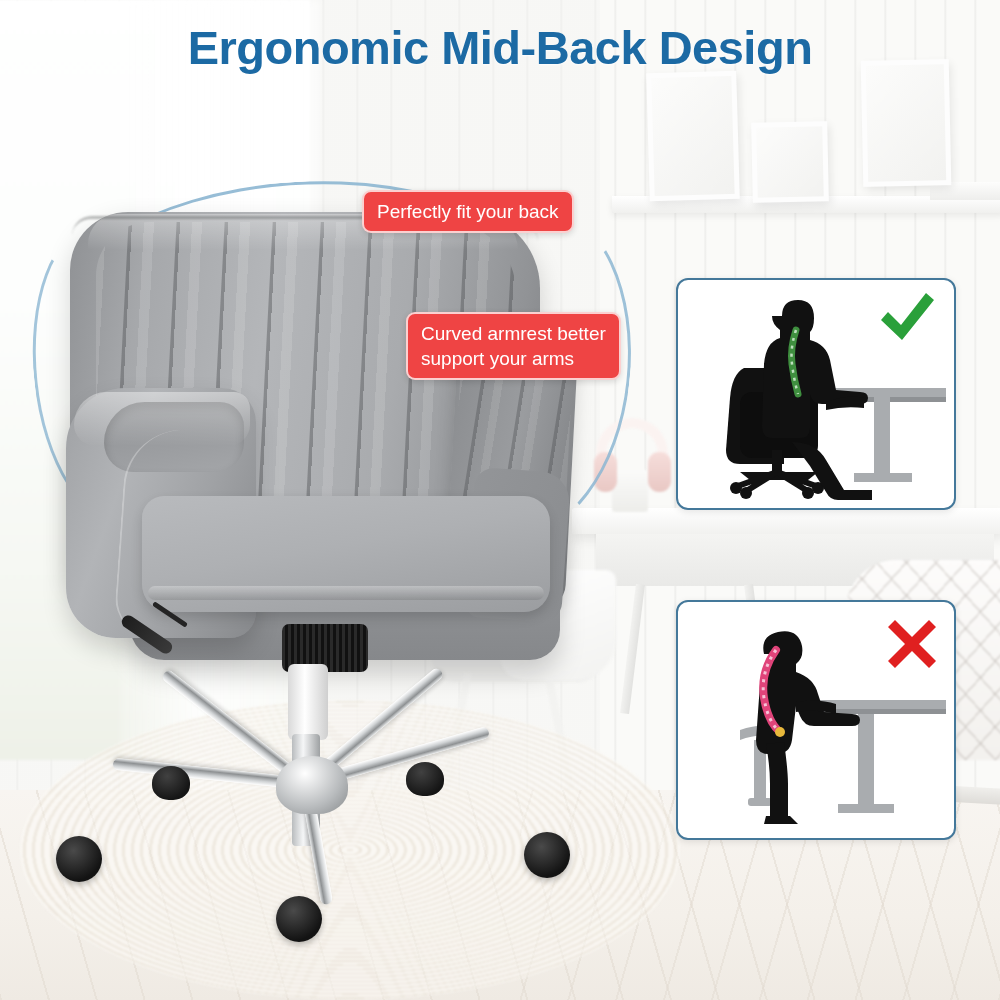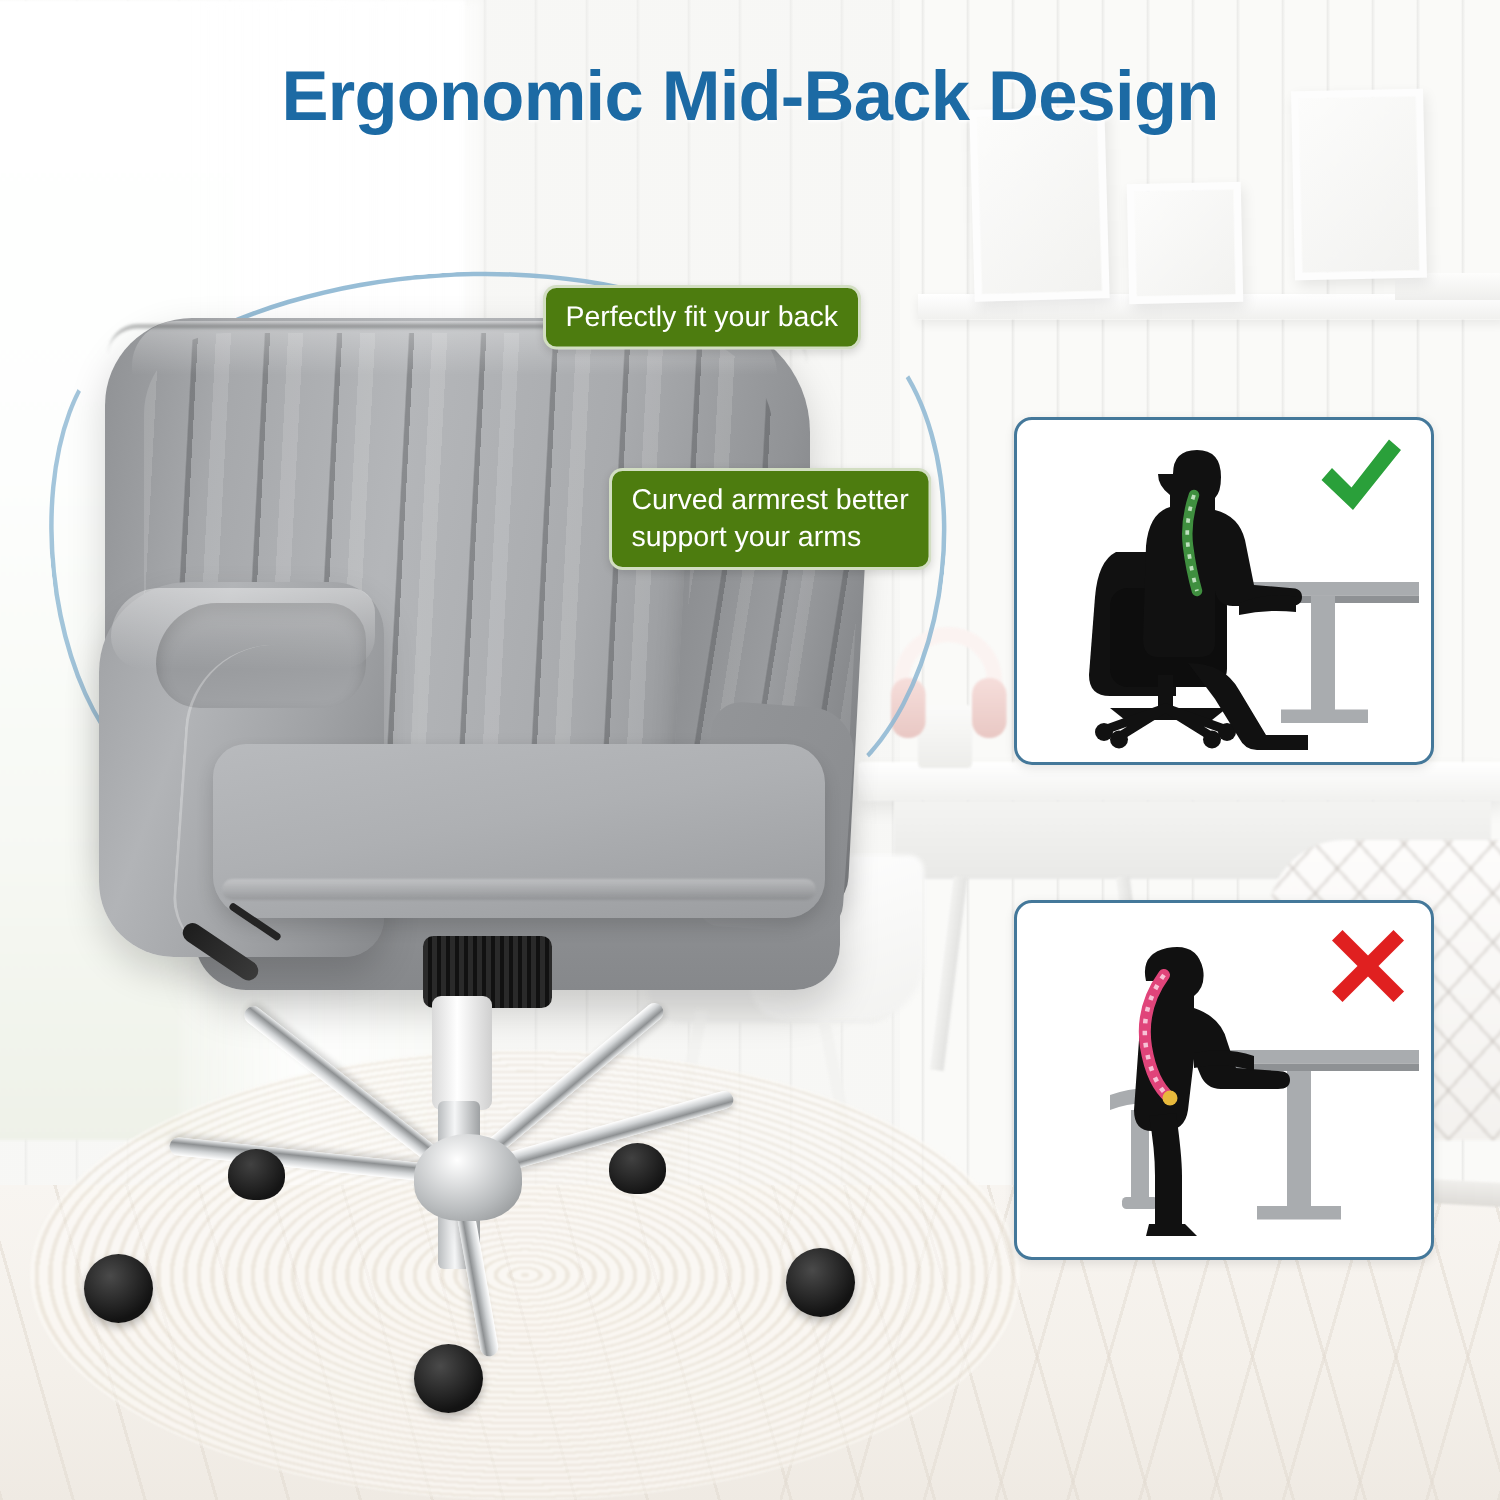--- a/index.html
+++ b/index.html
@@ -359,37 +359,37 @@
     box-shadow: 0 3px 6px rgba(0,0,0,.25);
   }
   .caster-s {
     position: absolute; width: 38px; height: 34px;
     background: radial-gradient(circle at 40% 30%, #414141, #151515 72%);
     border-radius: 50% 50% 44% 44%;
   }
 
   
   .headline {
-    position: absolute; left: 0; top: 36px; width: 1000px;
+    position: absolute; left: 0; top: 20px; width: 1000px;
     text-align: center;
     font-size: 47px; font-weight: bold;
     letter-spacing: -.5px;
     color: #1c6aa4;
     text-shadow: 0 1px 2px rgba(255,255,255,.9);
   }
   .subhead {
     position: absolute; left: 0; top: 82px; width: 1000px;
     text-align: center;
     font-size: 30px; font-weight: normal;
     color: #1c6aa4;
     text-shadow: 0 1px 2px rgba(255,255,255,.9);
   }
   .badge {
     position: absolute;
-    background: #4d7c0f;
+    background: #ef4444;
     color: #ffffff;
     border-radius: 9px;
     border: 2px solid rgba(255,255,255,.75);
     box-shadow: 0 2px 6px rgba(0,0,0,.14);
     font-size: 19px;
     line-height: 25px;
     padding: 7px 13px;
     white-space: pre-line;
     text-align: left;
   }

